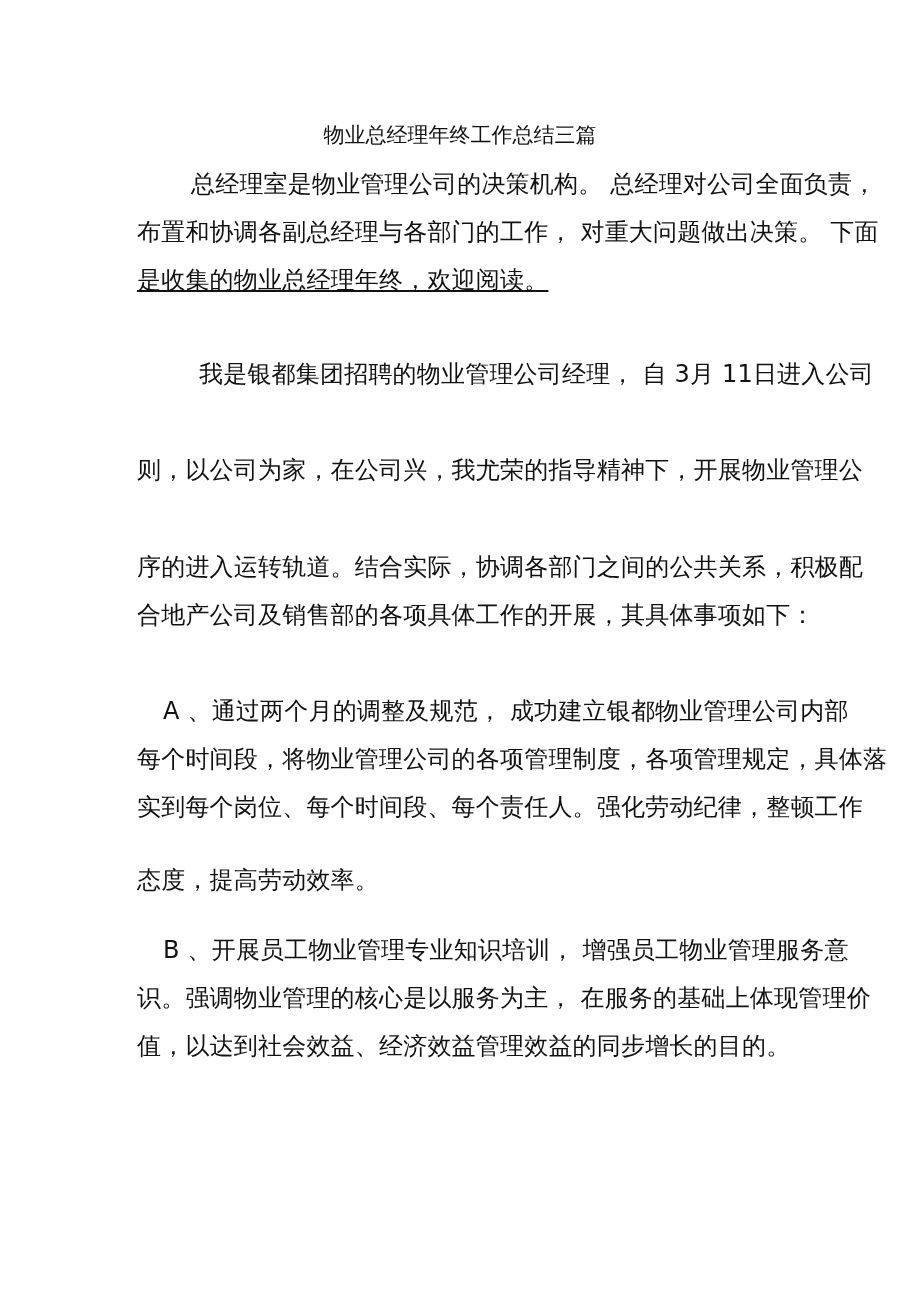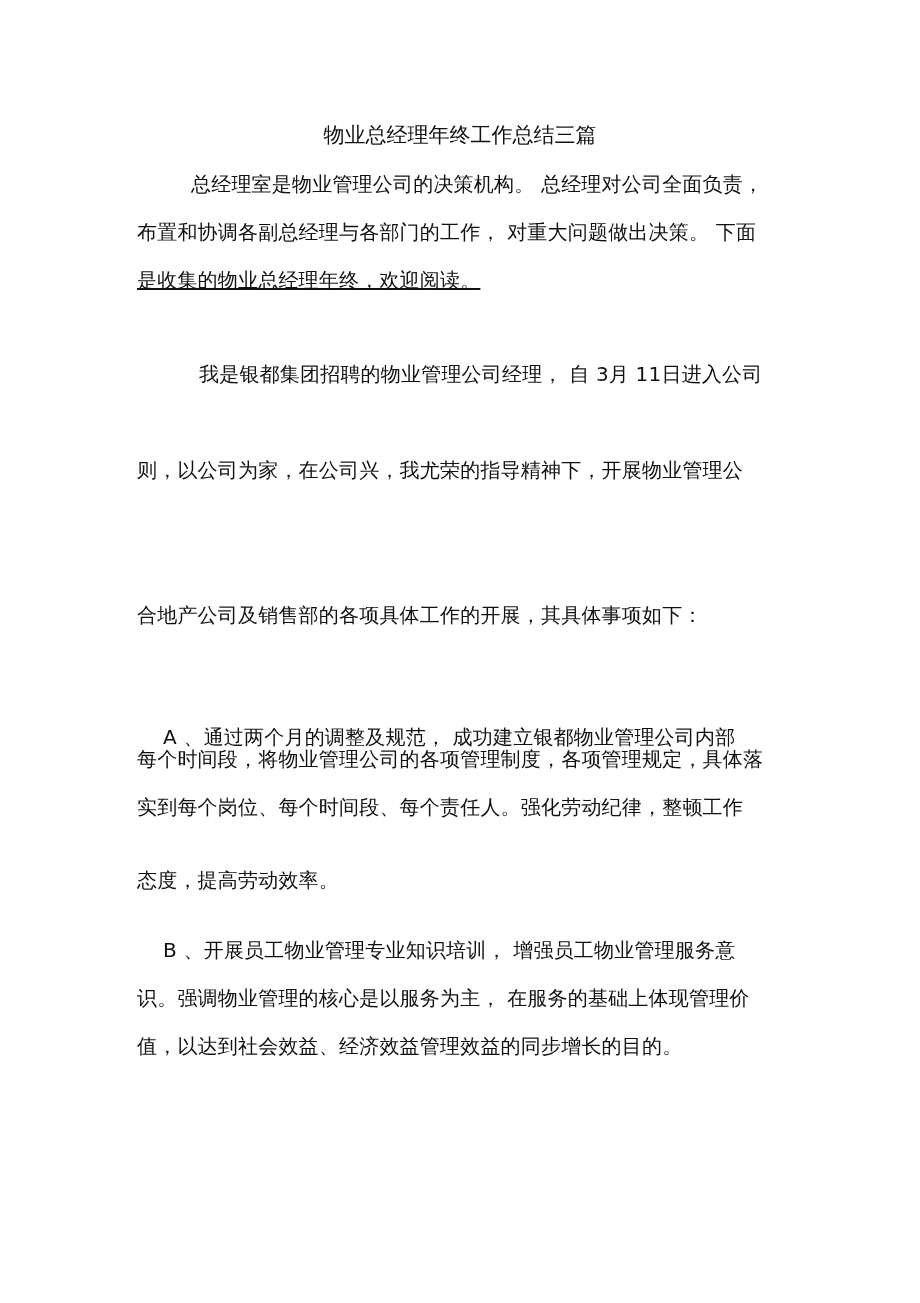--- a/index.html
+++ b/index.html
@@ -1,38 +1,39 @@
 <!DOCTYPE html>
 <html><head>
   <meta charset="utf-8">
   <style>
     html, body { margin: 0; padding: 0; background: #ffffff; }
     body { width: 920px; height: 1303px; position: relative; overflow: hidden;
       font-family: "DejaVu Sans", "Liberation Sans", sans-serif; color: #111111; }
     .page { position: absolute; left: 0; top: 0; width: 920px; height: 1303px; background: #ffffff; }
     .title { position: absolute; top: 120px; left: 0; width: 920px; text-align: center;
       font-size: 21px; line-height: 30px; white-space: nowrap; }
-    .line { position: absolute; left: 137px; font-size: 20px; line-height: 26px;
+    .line { position: absolute; left: 137px; font-size: 24px; line-height: 26px;
       white-space: nowrap; letter-spacing: 0.2px; }
   </style>
 </head>
 <body>
 
 <div class="page">
   <div class="title">物业总经理年终工作总结三篇</div>
 
   <div class="line" style="top:171px; left:191px;">总经理室是物业管理公司的决策机构。 总经理对公司全面负责，</div>
   <div class="line" style="top:219px;">布置和协调各副总经理与各部门的工作， 对重大问题做出决策。 下面</div>
   <div class="line" style="top:267px;text-decoration:underline;">是收集的物业总经理年终，欢迎阅读。</div>
 
   <div class="line" style="top:361px; left:199px;">我是银都集团招聘的物业管理公司经理， 自 3月 11日进入公司</div>
   <div class="line" style="top:457px;">则，以公司为家，在公司兴，我尤荣的指导精神下，开展物业管理公</div>
+  <div class="line" style="top:554px;">序的进入运转轨道。结合实际，协调各部门之间的公共关系，积极配</div>
   <div class="line" style="top:602px;">合地产公司及销售部的各项具体工作的开展，其具体事项如下：</div>
 
-  <div class="line" style="top:724px; left:163px;">A 、通过两个月的调整及规范， 成功建立银都物业管理公司内部</div>
+  <div class="line" style="top:698px; left:163px;">A 、通过两个月的调整及规范， 成功建立银都物业管理公司内部</div>
   <div class="line" style="top:746px;">每个时间段，将物业管理公司的各项管理制度，各项管理规定，具体落</div>
   <div class="line" style="top:794px;">实到每个岗位、每个时间段、每个责任人。强化劳动纪律，整顿工作</div>
   <div class="line" style="top:843px;margin-top:24px;">态度，提高劳动效率。</div>
 
   <div class="line" style="top:937px; left:163px;">B 、开展员工物业管理专业知识培训， 增强员工物业管理服务意</div>
   <div class="line" style="top:985px;">识。强调物业管理的核心是以服务为主， 在服务的基础上体现管理价</div>
   <div class="line" style="top:1033px;">值，以达到社会效益、经济效益管理效益的同步增长的目的。</div>
 </div>
 
 </body></html>

